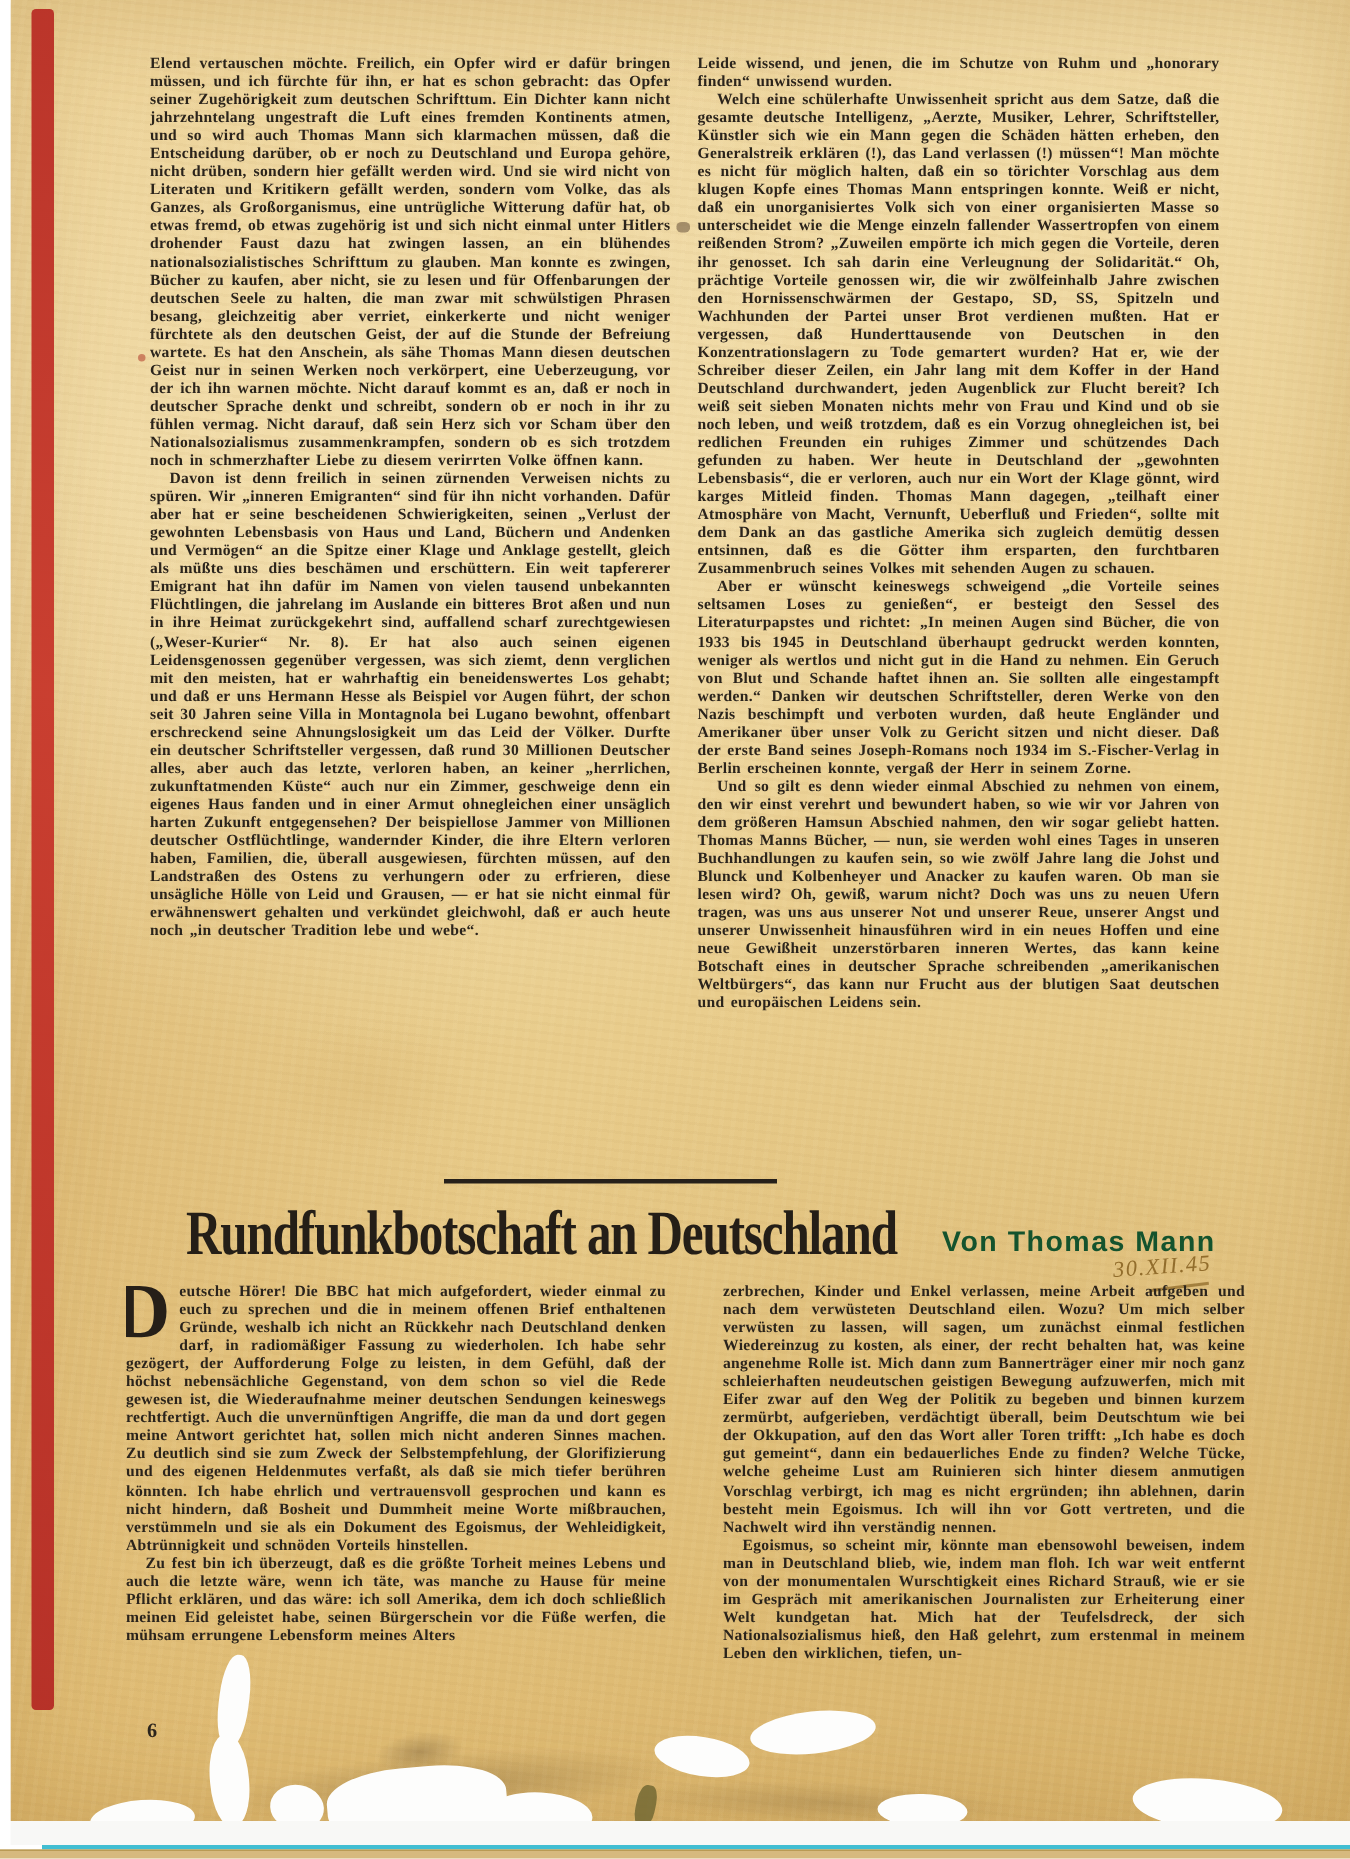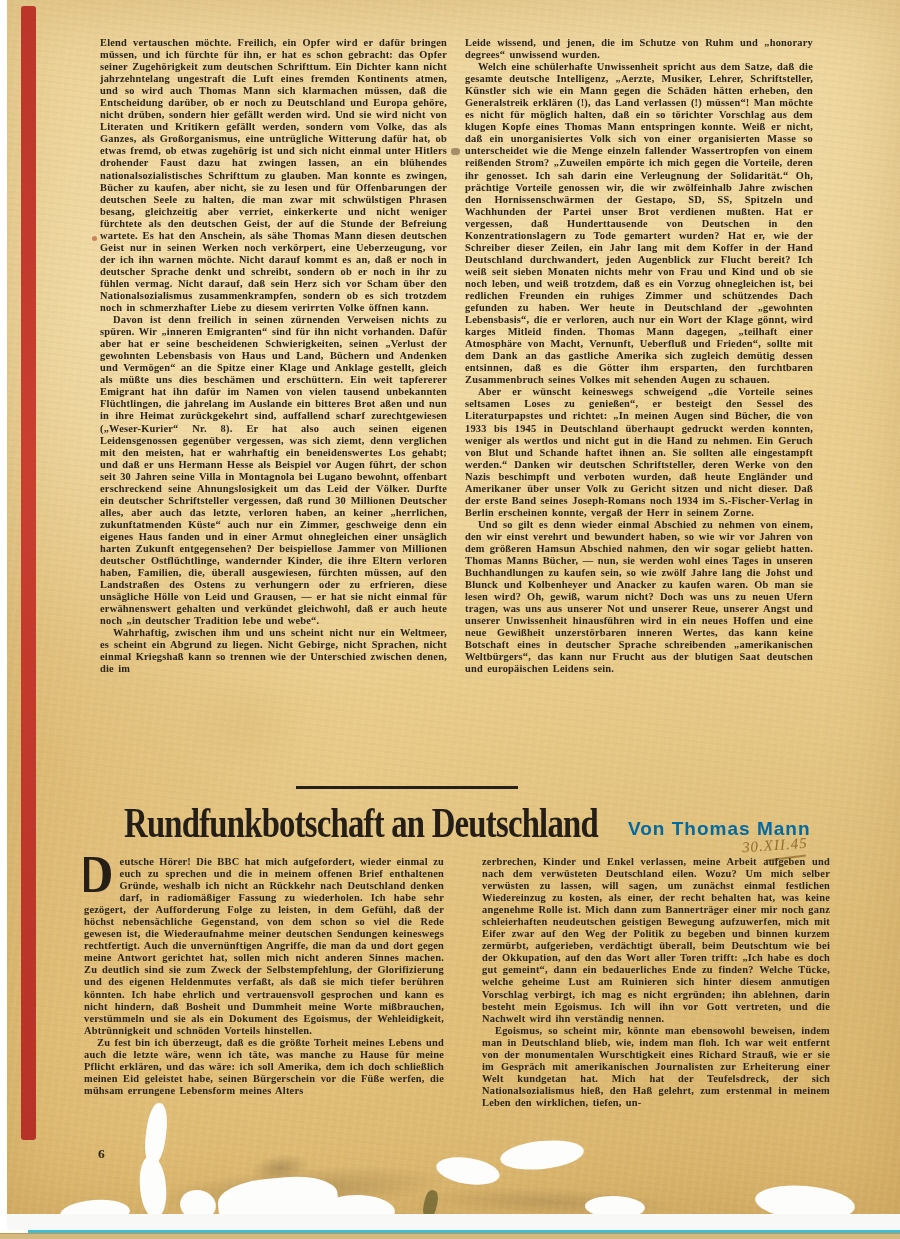--- a/index.html
+++ b/index.html
@@ -43,21 +43,21 @@
   .rule{position:absolute;left:296px;top:786px;width:222px;height:2.5px;background:#26201a;z-index:2;}
   .headline{position:absolute;left:124px;top:800px;white-space:nowrap;z-index:2;}
   .headline-title{
     display:inline-block;transform:scaleX(.78);transform-origin:left top;
     font-family:"Liberation Serif",serif;font-weight:bold;font-size:42px;line-height:46px;
     letter-spacing:-1px;color:#241e17;
   }
   .byline{
     position:absolute;left:628px;top:818px;z-index:2;
     font-family:"Liberation Sans",sans-serif;font-weight:bold;font-size:19px;
-    letter-spacing:1px;color:#0369a1;white-space:nowrap;
+    letter-spacing:1px;color:#14532d;white-space:nowrap;
   }
   .annotation{
     position:absolute;left:742px;top:837px;z-index:2;
     font-family:"Liberation Serif",serif;font-style:italic;font-size:15px;
     color:#8a6524;transform:rotate(-4deg);opacity:.9;white-space:nowrap;letter-spacing:1px;
   }
   .annotation-underline{position:absolute;left:766px;top:857px;width:40px;height:1.6px;background:#8a6524;transform:rotate(-7deg);opacity:.7;z-index:2;}
   .dropcap{
     float:left;font-weight:bold;font-size:52px;line-height:37px;height:37px;
     padding:0 6px 0 0;margin-left:-8px;letter-spacing:0;color:#261f18;
@@ -80,24 +80,23 @@
 <div class="redbar"></div>
 
 <div class="stain" style="left:92px;top:236px;width:5px;height:5px;background:#b03a2a;opacity:.55;"></div>
 <div class="stain" style="left:451px;top:148px;width:9px;height:7px;background:#5a4430;opacity:.5;border-radius:40%;"></div>
 <div class="stain" style="left:600px;top:500px;width:110px;height:80px;background:radial-gradient(ellipse, rgba(190,150,75,.16), rgba(190,150,75,0) 70%);"></div>
 <div class="stain" style="left:180px;top:680px;width:130px;height:90px;background:radial-gradient(ellipse, rgba(200,160,90,.13), rgba(200,160,90,0) 70%);"></div>
 
 <div class="col" id="col-tl">
   <p>Elend vertauschen möchte. Freilich, ein Opfer wird er dafür bringen müssen, und ich fürchte für ihn, er hat es schon gebracht: das Opfer seiner Zugehörigkeit zum deutschen Schrifttum. Ein Dichter kann nicht jahrzehntelang ungestraft die Luft eines fremden Kontinents atmen, und so wird auch Thomas Mann sich klarmachen müssen, daß die Entscheidung darüber, ob er noch zu Deutschland und Europa gehöre, nicht drüben, sondern hier gefällt werden wird. Und sie wird nicht von Literaten und Kritikern gefällt werden, sondern vom Volke, das als Ganzes, als Großorganismus, eine untrügliche Witterung dafür hat, ob etwas fremd, ob etwas zugehörig ist und sich nicht einmal unter Hitlers drohender Faust dazu hat zwingen lassen, an ein blühendes nationalsozialistisches Schrifttum zu glauben. Man konnte es zwingen, Bücher zu kaufen, aber nicht, sie zu lesen und für Offenbarungen der deutschen Seele zu halten, die man zwar mit schwülstigen Phrasen besang, gleichzeitig aber verriet, einkerkerte und nicht weniger fürchtete als den deutschen Geist, der auf die Stunde der Befreiung wartete. Es hat den Anschein, als sähe Thomas Mann diesen deutschen Geist nur in seinen Werken noch verkörpert, eine Ueberzeugung, vor der ich ihn warnen möchte. Nicht darauf kommt es an, daß er noch in deutscher Sprache denkt und schreibt, sondern ob er noch in ihr zu fühlen vermag. Nicht darauf, daß sein Herz sich vor Scham über den Nationalsozialismus zusammenkrampfen, sondern ob es sich trotzdem noch in schmerzhafter Liebe zu diesem verirrten Volke öffnen kann.</p>
   <p class="ind">Davon ist denn freilich in seinen zürnenden Verweisen nichts zu spüren. Wir „inneren Emigranten“ sind für ihn nicht vorhanden. Dafür aber hat er seine bescheidenen Schwierigkeiten, seinen „Verlust der gewohnten Lebensbasis von Haus und Land, Büchern und Andenken und Vermögen“ an die Spitze einer Klage und Anklage gestellt, gleich als müßte uns dies beschämen und erschüttern. Ein weit tapfererer Emigrant hat ihn dafür im Namen von vielen tausend unbekannten Flüchtlingen, die jahrelang im Auslande ein bitteres Brot aßen und nun in ihre Heimat zurückgekehrt sind, auffallend scharf zurechtgewiesen („Weser-Kurier“ Nr. 8). Er hat also auch seinen eigenen Leidensgenossen gegenüber vergessen, was sich ziemt, denn verglichen mit den meisten, hat er wahrhaftig ein beneidenswertes Los gehabt; und daß er uns Hermann Hesse als Beispiel vor Augen führt, der schon seit 30 Jahren seine Villa in Montagnola bei Lugano bewohnt, offenbart erschreckend seine Ahnungslosigkeit um das Leid der Völker. Durfte ein deutscher Schriftsteller vergessen, daß rund 30 Millionen Deutscher alles, aber auch das letzte, verloren haben, an keiner „herrlichen, zukunftatmenden Küste“ auch nur ein Zimmer, geschweige denn ein eigenes Haus fanden und in einer Armut ohnegleichen einer unsäglich harten Zukunft entgegensehen? Der beispiellose Jammer von Millionen deutscher Ostflüchtlinge, wandernder Kinder, die ihre Eltern verloren haben, Familien, die, überall ausgewiesen, fürchten müssen, auf den Landstraßen des Ostens zu verhungern oder zu erfrieren, diese unsägliche Hölle von Leid und Grausen, — er hat sie nicht einmal für erwähnenswert gehalten und verkündet gleichwohl, daß er auch heute noch „in deutscher Tradition lebe und webe“.</p>
-  <p class="ind">Wahrhaftig, zwischen ihm und uns scheint nicht nur ein Weltmeer, es scheint ein Abgrund zu liegen. Nicht Gebirge, nicht Sprachen, nicht einmal Kriegshaß kann so trennen wie der Unterschied zwischen denen, die im</p>
 </div>
 <div class="col" id="col-tr">
-  <p>Leide wissend, und jenen, die im Schutze von Ruhm und „honorary degrees“ unwissend wurden.</p>
+  <p>Leide wissend, und jenen, die im Schutze von Ruhm und „honorary finden“ unwissend wurden.</p>
   <p class="ind">Welch eine schülerhafte Unwissenheit spricht aus dem Satze, daß die gesamte deutsche Intelligenz, „Aerzte, Musiker, Lehrer, Schriftsteller, Künstler sich wie ein Mann gegen die Schäden hätten erheben, den Generalstreik erklären (!), das Land verlassen (!) müssen“! Man möchte es nicht für möglich halten, daß ein so törichter Vorschlag aus dem klugen Kopfe eines Thomas Mann entspringen konnte. Weiß er nicht, daß ein unorganisiertes Volk sich von einer organisierten Masse so unterscheidet wie die Menge einzeln fallender Wassertropfen von einem reißenden Strom? „Zuweilen empörte ich mich gegen die Vorteile, deren ihr genosset. Ich sah darin eine Verleugnung der Solidarität.“ Oh, prächtige Vorteile genossen wir, die wir zwölfeinhalb Jahre zwischen den Hornissenschwärmen der Gestapo, SD, SS, Spitzeln und Wachhunden der Partei unser Brot verdienen mußten. Hat er vergessen, daß Hunderttausende von Deutschen in den Konzentrationslagern zu Tode gemartert wurden? Hat er, wie der Schreiber dieser Zeilen, ein Jahr lang mit dem Koffer in der Hand Deutschland durchwandert, jeden Augenblick zur Flucht bereit? Ich weiß seit sieben Monaten nichts mehr von Frau und Kind und ob sie noch leben, und weiß trotzdem, daß es ein Vorzug ohnegleichen ist, bei redlichen Freunden ein ruhiges Zimmer und schützendes Dach gefunden zu haben. Wer heute in Deutschland der „gewohnten Lebensbasis“, die er verloren, auch nur ein Wort der Klage gönnt, wird karges Mitleid finden. Thomas Mann dagegen, „teilhaft einer Atmosphäre von Macht, Vernunft, Ueberfluß und Frieden“, sollte mit dem Dank an das gastliche Amerika sich zugleich demütig dessen entsinnen, daß es die Götter ihm ersparten, den furchtbaren Zusammenbruch seines Volkes mit sehenden Augen zu schauen.</p>
   <p class="ind">Aber er wünscht keineswegs schweigend „die Vorteile seines seltsamen Loses zu genießen“, er besteigt den Sessel des Literaturpapstes und richtet: „In meinen Augen sind Bücher, die von 1933 bis 1945 in Deutschland überhaupt gedruckt werden konnten, weniger als wertlos und nicht gut in die Hand zu nehmen. Ein Geruch von Blut und Schande haftet ihnen an. Sie sollten alle eingestampft werden.“ Danken wir deutschen Schriftsteller, deren Werke von den Nazis beschimpft und verboten wurden, daß heute Engländer und Amerikaner über unser Volk zu Gericht sitzen und nicht dieser. Daß der erste Band seines Joseph-Romans noch 1934 im S.-Fischer-Verlag in Berlin erscheinen konnte, vergaß der Herr in seinem Zorne.</p>
   <p class="ind">Und so gilt es denn wieder einmal Abschied zu nehmen von einem, den wir einst verehrt und bewundert haben, so wie wir vor Jahren von dem größeren Hamsun Abschied nahmen, den wir sogar geliebt hatten. Thomas Manns Bücher, — nun, sie werden wohl eines Tages in unseren Buchhandlungen zu kaufen sein, so wie zwölf Jahre lang die Johst und Blunck und Kolbenheyer und Anacker zu kaufen waren. Ob man sie lesen wird? Oh, gewiß, warum nicht? Doch was uns zu neuen Ufern tragen, was uns aus unserer Not und unserer Reue, unserer Angst und unserer Unwissenheit hinausführen wird in ein neues Hoffen und eine neue Gewißheit unzerstörbaren inneren Wertes, das kann keine Botschaft eines in deutscher Sprache schreibenden „amerikanischen Weltbürgers“, das kann nur Frucht aus der blutigen Saat deutschen und europäischen Leidens sein.</p>
 </div>
 
 <div class="rule"></div>
 <div class="headline">
   <span class="headline-title">Rundfunkbotschaft an Deutschland</span>
 </div>
 <div class="byline">Von Thomas Mann</div>

